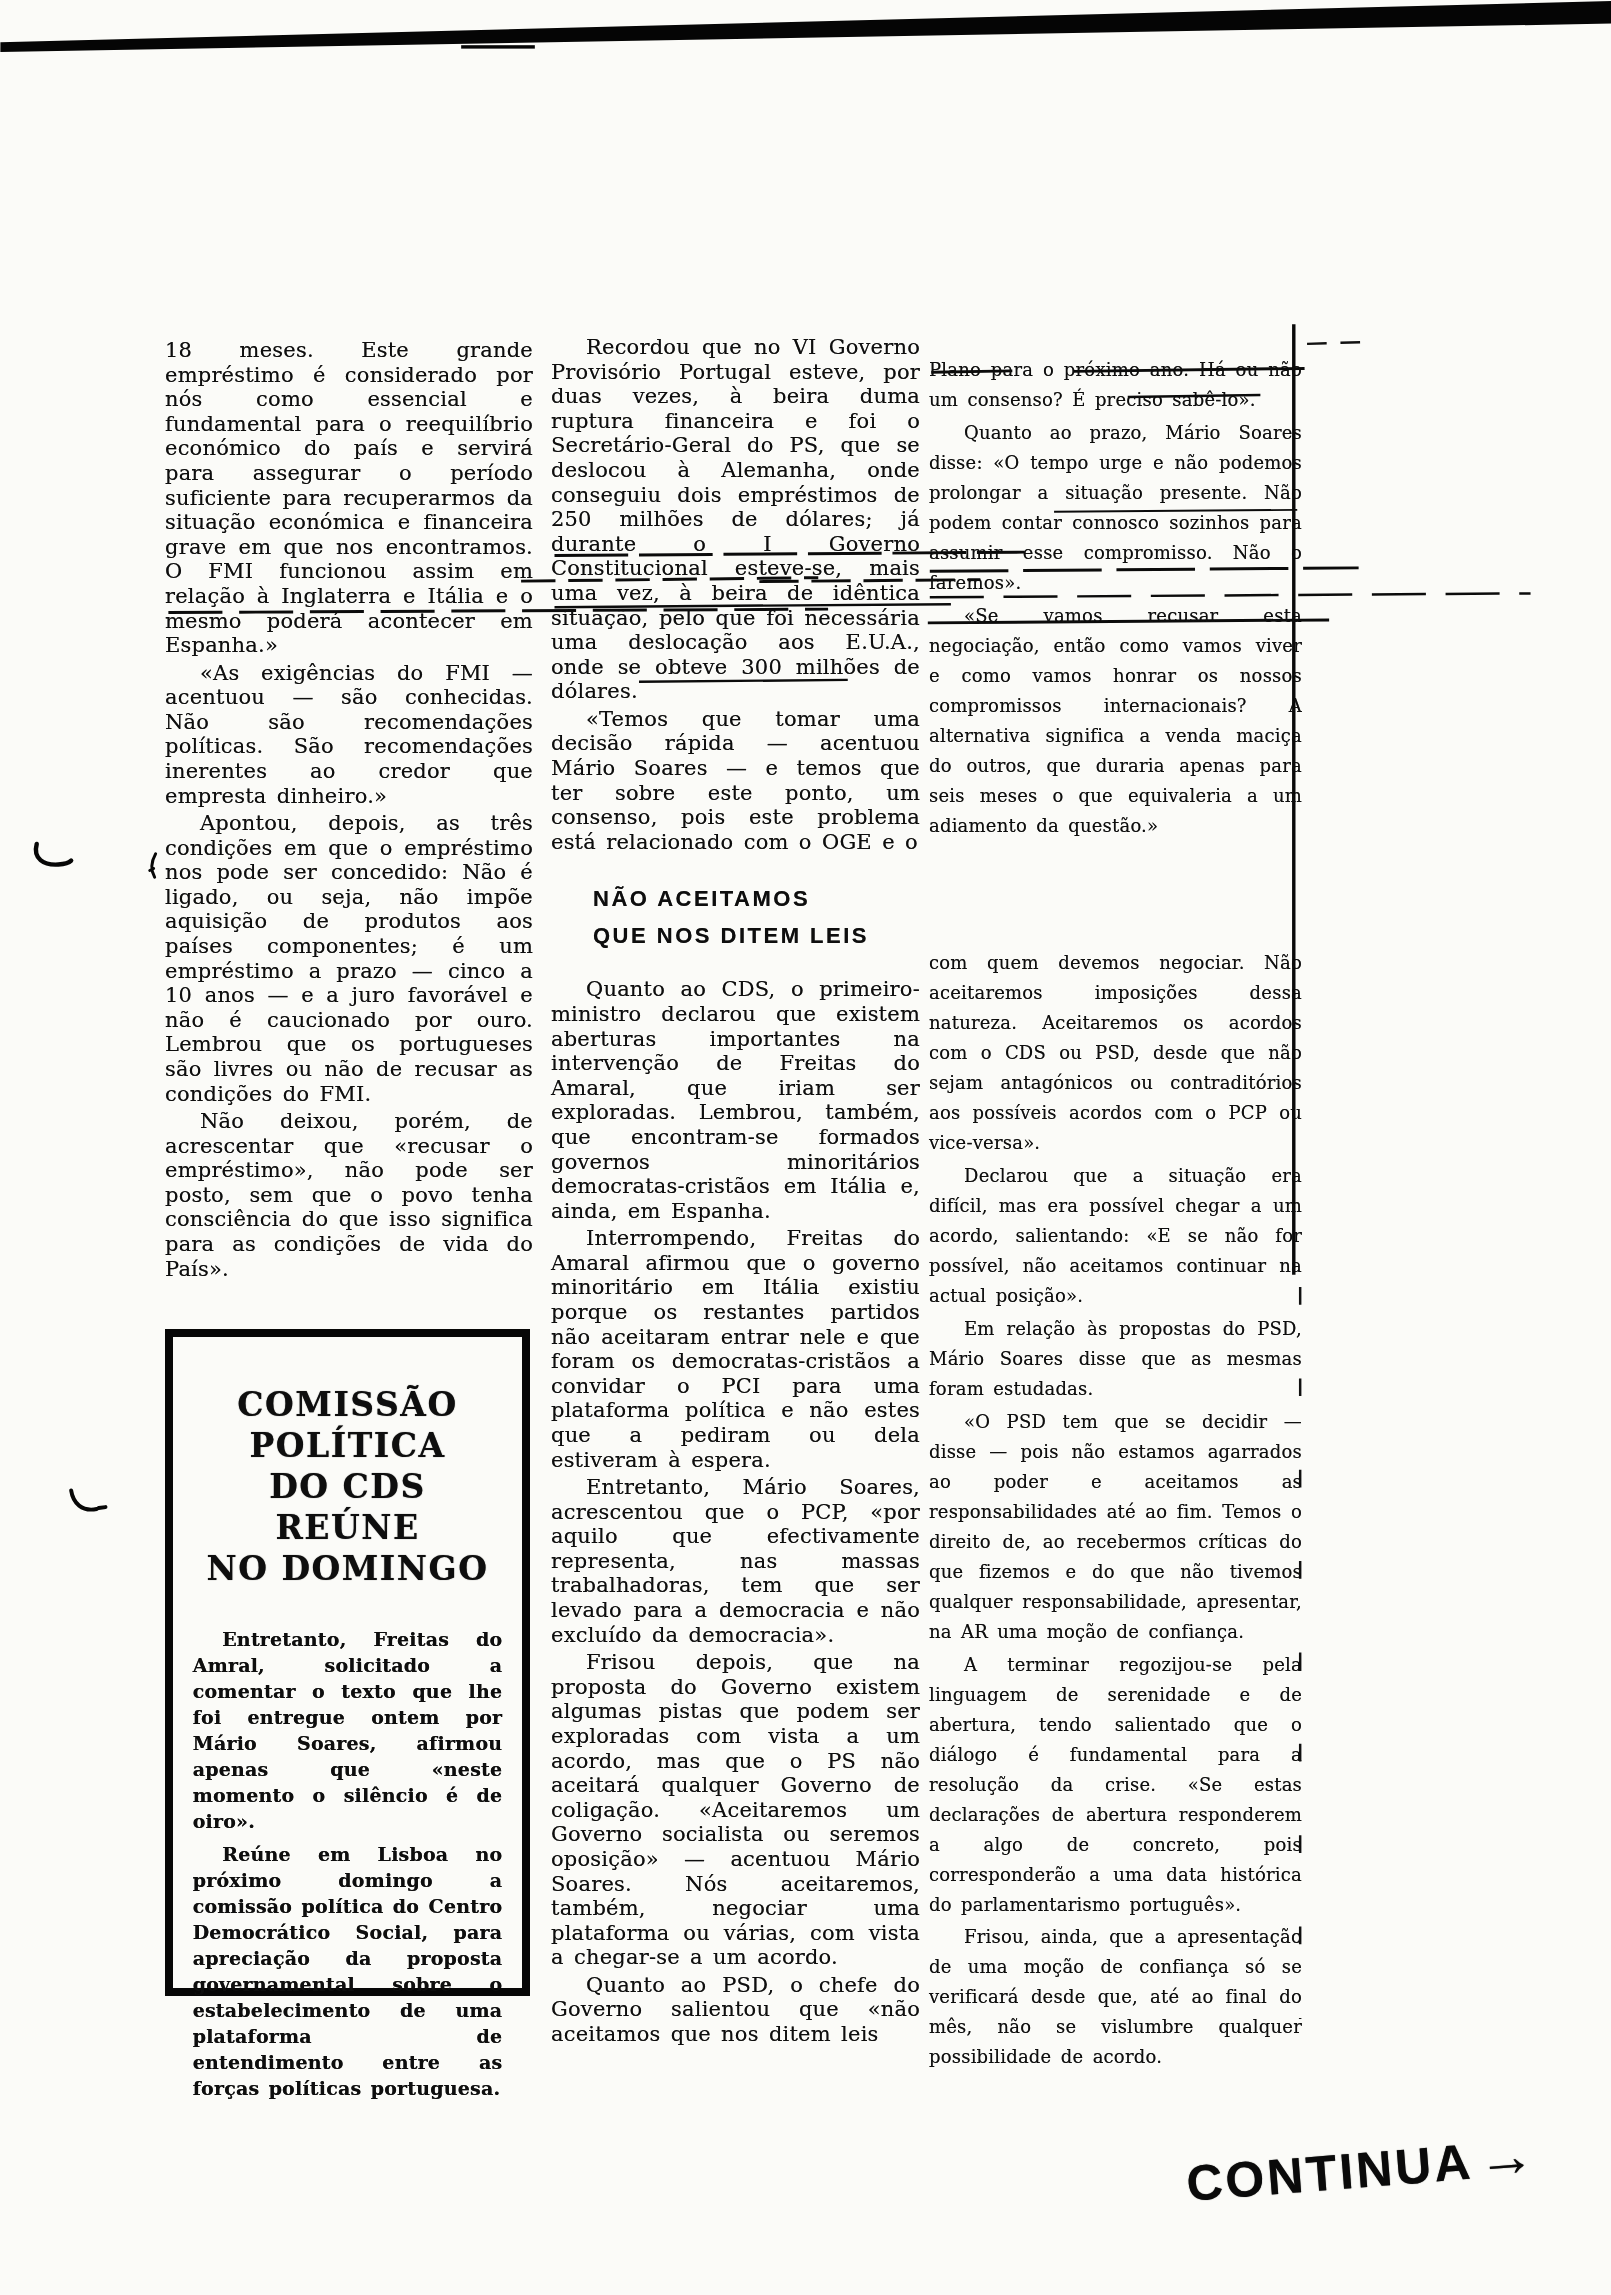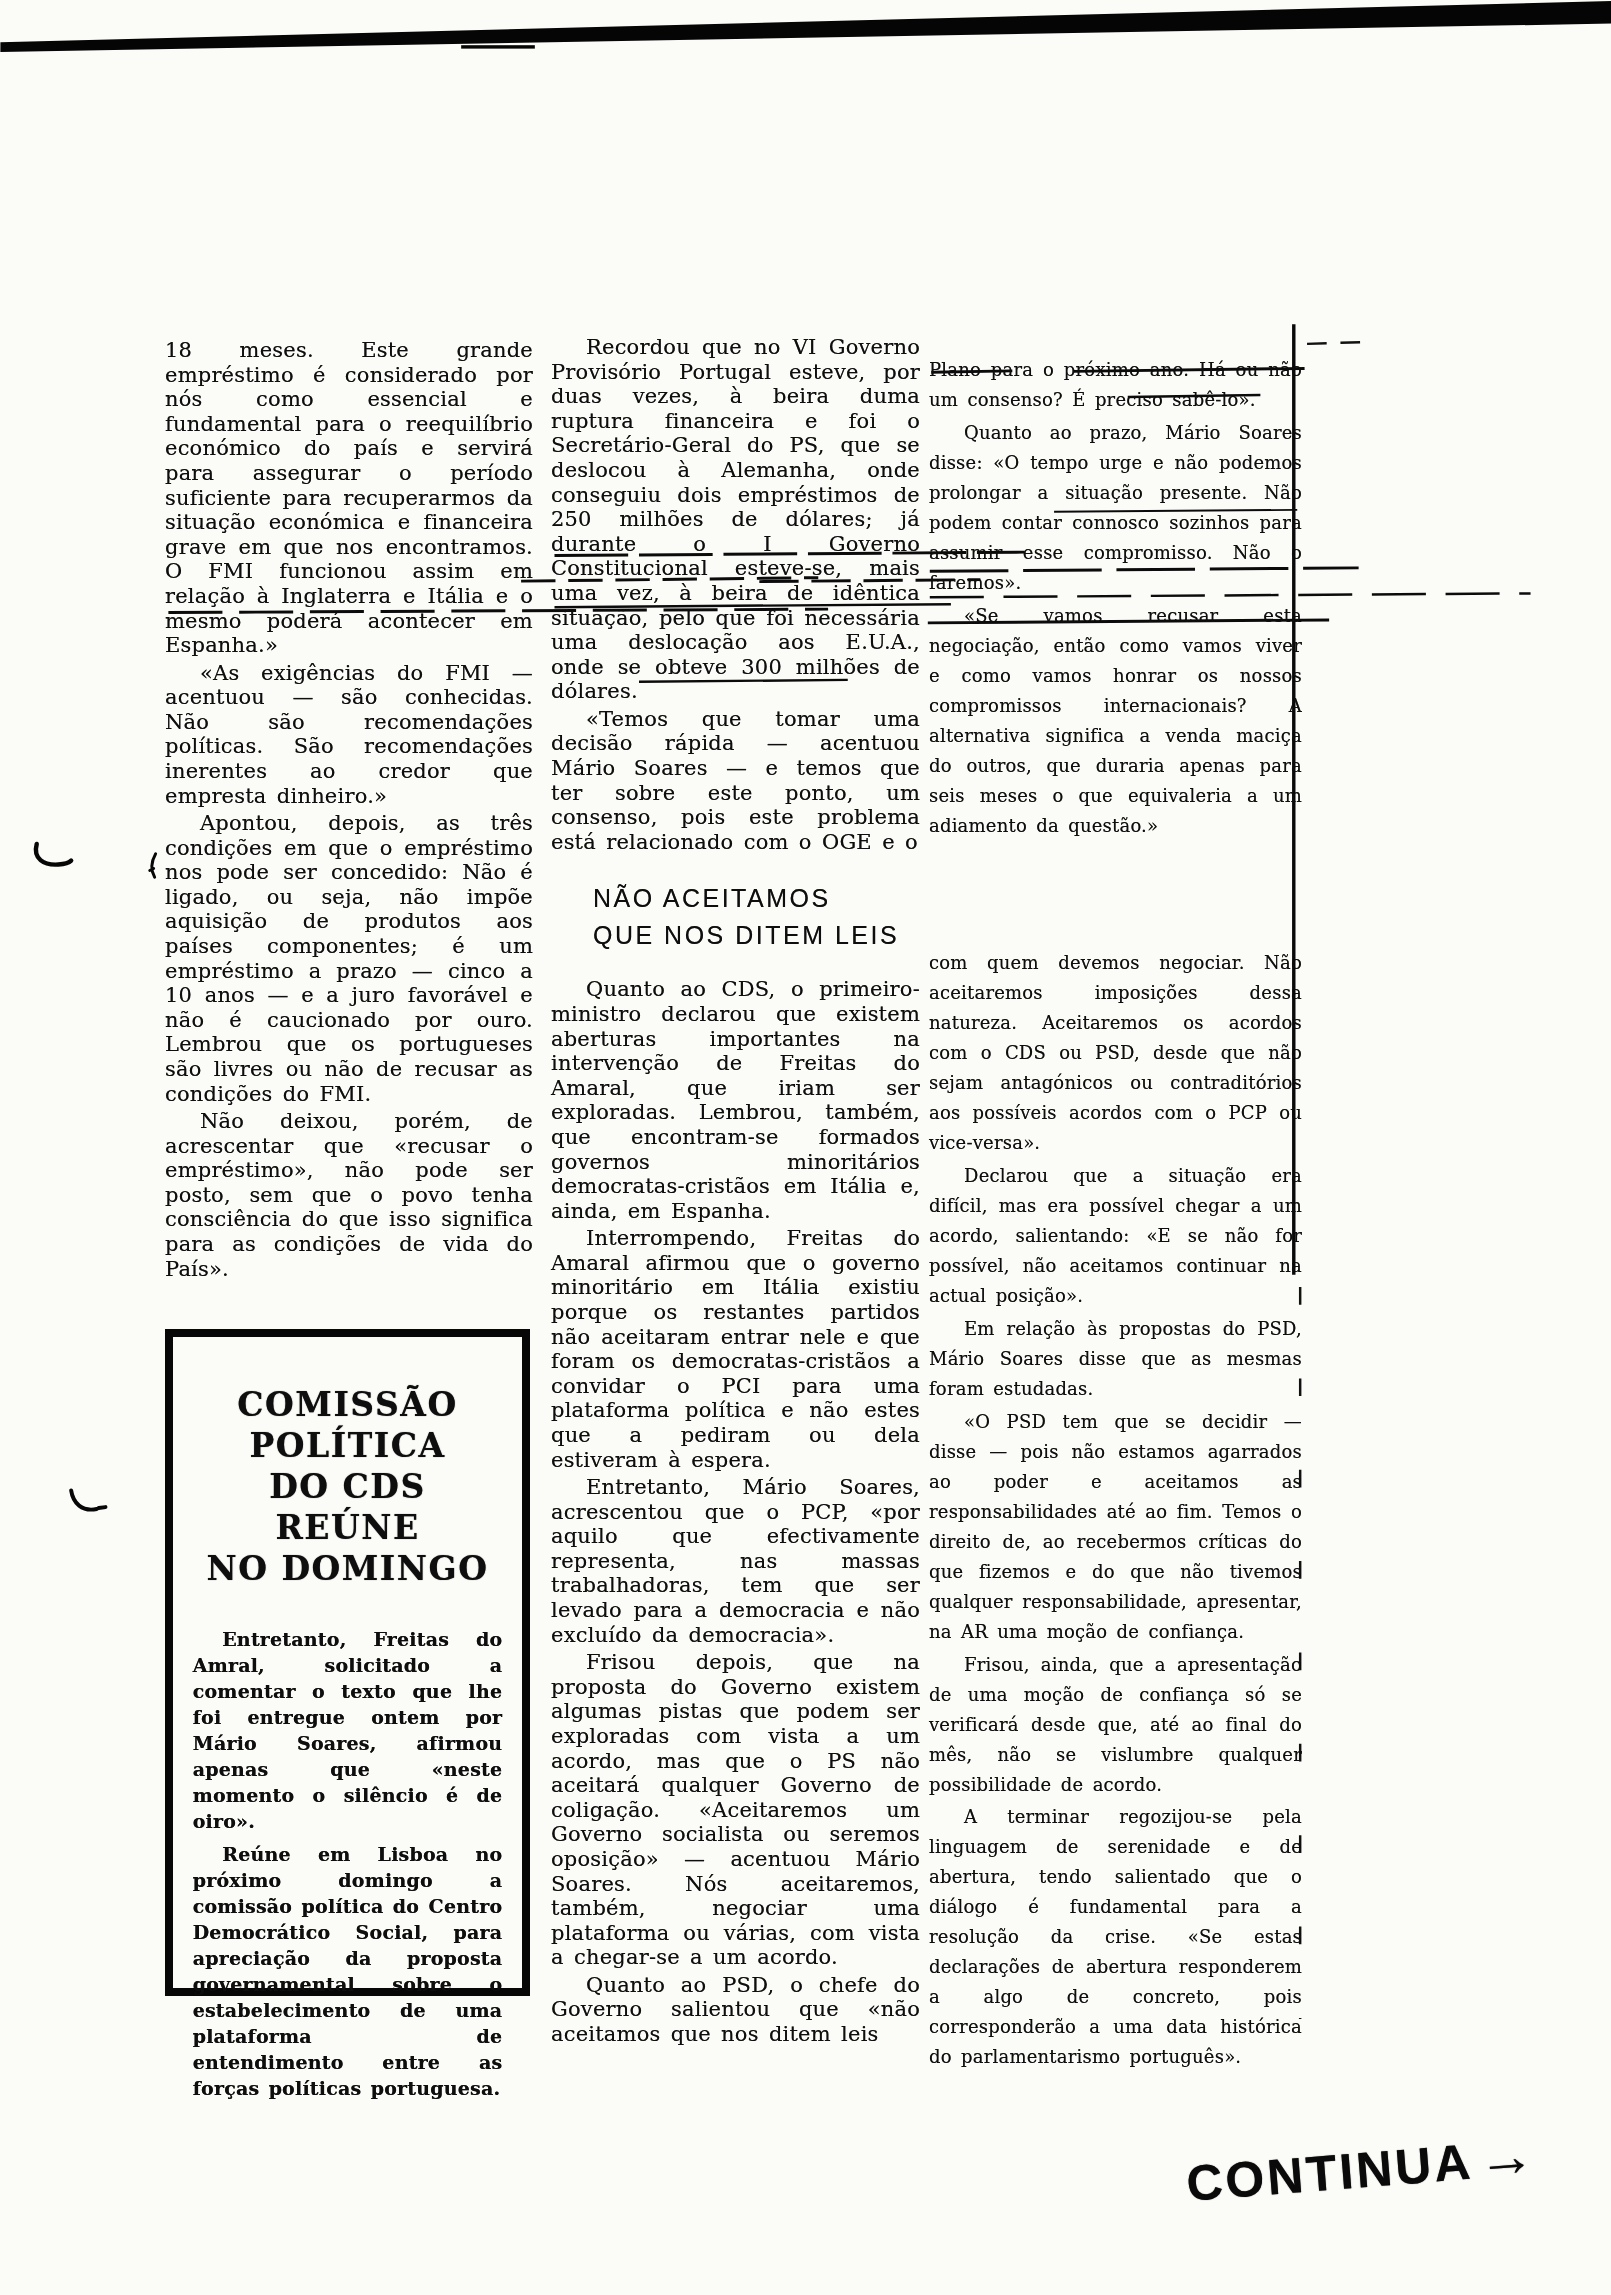--- a/index.html
+++ b/index.html
@@ -22,22 +22,22 @@
     text-shadow:0 0 0.5px rgba(0,0,0,0.55);
   }
   .noindent{text-indent:0;}
   .col1{left:165px;top:338px;width:368px;}
   .col2{left:551px;top:335px;width:369px;}
   .col3top{left:929px;top:355px;width:373px;}
   .col3bot{left:929px;top:948px;width:373px;}
   .col3bot .para,.col3top .para{font-size:18px;line-height:30px;}
   .section-heading{
     font-family:"Liberation Sans", sans-serif;
-    font-weight:normal;
-    font-size:25px;
+    font-weight:bold;
+    font-size:22px;
     line-height:37px;
     letter-spacing:2.5px;
     margin:25.5px 0 23.6px 0;
     padding-left:42px;
     text-indent:0;
     white-space:nowrap;
     text-shadow:0 0 0.5px rgba(0,0,0,0.6);
   }
   .section-heading .l2{display:block;padding-left:0;}
   .cds-box{
@@ -152,20 +152,20 @@
   <p class="para noindent">Plano para o próximo ano. Há ou não um consenso? É preciso sabê-lo».</p>
   <p class="para">Quanto ao prazo, Mário Soares disse: «O tempo urge e não podemos prolongar a situação presente. Não podem contar connosco sozinhos para assumir esse compromisso. Não o faremos».</p>
   <p class="para">«Se vamos recusar esta negociação, então como vamos viver e como vamos honrar os nossos compromissos internacionais? A alternativa significa a venda maciça do outros, que duraria apenas para seis meses o que equivaleria a um adiamento da questão.»</p>
 </div>
 
 <div class="col col3bot">
   <p class="para noindent">com quem devemos negociar. Não aceitaremos imposições dessa natureza. Aceitaremos os acordos com o CDS ou PSD, desde que não sejam antagónicos ou contraditórios aos possíveis acordos com o PCP ou vice-versa».</p>
   <p class="para">Declarou que a situação era difícil, mas era possível chegar a um acordo, salientando: «E se não for possível, não aceitamos continuar na actual posição».</p>
   <p class="para">Em relação às propostas do PSD, Mário Soares disse que as mesmas foram estudadas.</p>
   <p class="para">«O PSD tem que se decidir — disse — pois não estamos agarrados ao poder e aceitamos as responsabilidades até ao fim. Temos o direito de, ao recebermos críticas do que fizemos e do que não tivemos qualquer responsabilidade, apresentar, na AR uma moção de confiança.</p>
+  <p class="para">A terminar regozijou-se pela linguagem de serenidade e de abertura, tendo salientado que o diálogo é fundamental para a resolução da crise. «Se estas declarações de abertura responderem a algo de concreto, pois corresponderão a uma data histórica do parlamentarismo português».</p>
   <p class="para">Frisou, ainda, que a apresentação de uma moção de confiança só se verificará desde que, até ao final do mês, não se vislumbre qualquer possibilidade de acordo.</p>
-  <p class="para">A terminar regozijou-se pela linguagem de serenidade e de abertura, tendo salientado que o diálogo é fundamental para a resolução da crise. «Se estas declarações de abertura responderem a algo de concreto, pois corresponderão a uma data histórica do parlamentarismo português».</p>
 </div>
 
 <div class="continua">
   <span>CONTINUA</span><span class="arrow">→</span>
 </div>
 
 
 </body></html>

